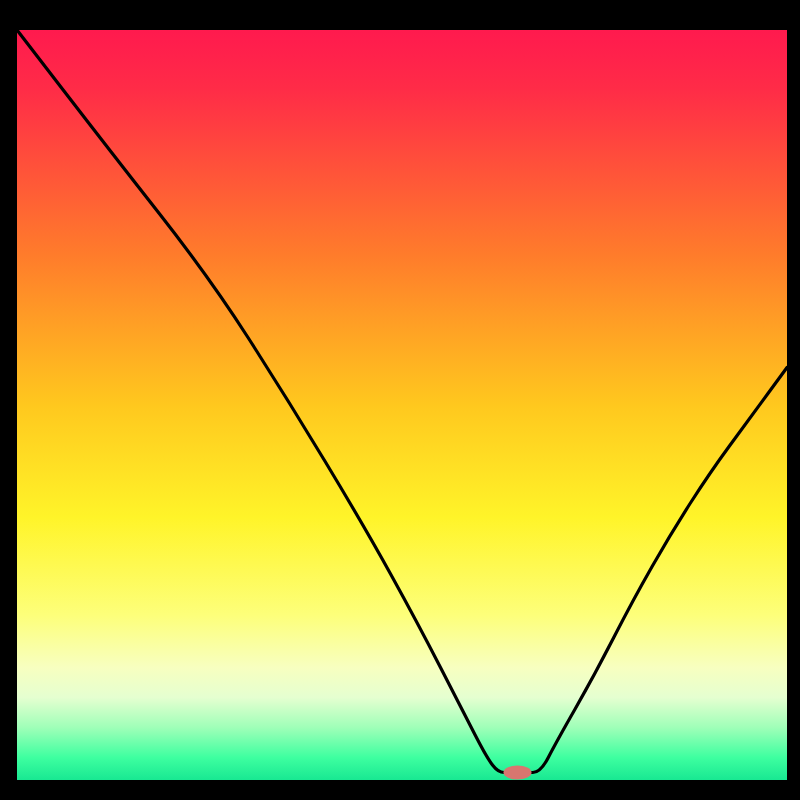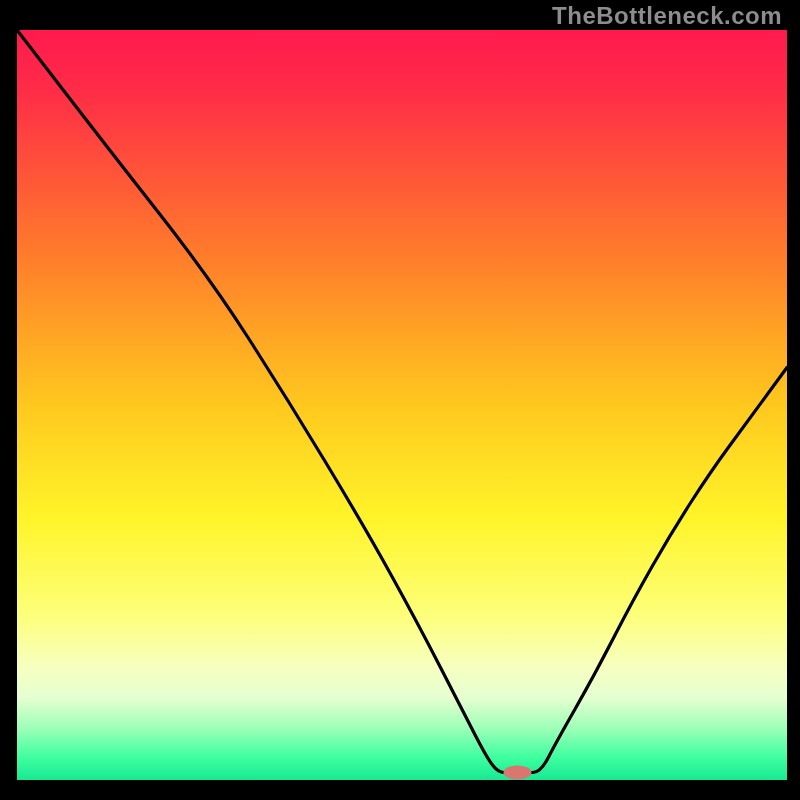--- a/index.html
+++ b/index.html
@@ -49,14 +49,13 @@
           <stop offset="89%" stop-color="#e5ffd0"></stop>
           <stop offset="93%" stop-color="#9fffb8"></stop>
           <stop offset="97%" stop-color="#3effa0"></stop>
           <stop offset="100%" stop-color="#18e892"></stop>
         </linearGradient>
     </defs>
     <rect id="plot-rect" fill="url(#bg-grad)" x="17" y="30" width="770" height="750"></rect>
     <path id="curve" fill="none" stroke="#000000" stroke-width="3.2" stroke-linejoin="round" stroke-linecap="round" d="M 17 30 Q 17 30 63.199999999999996 90 Q 109.39999999999999 150 159.45 213.74999999999997 Q 209.5 277.49999999999994 248 337.5 Q 286.5 397.5 325 461.25 Q 363.5 525 390.45000000000005 573.75 Q 417.40000000000003 622.5 440.5 667.5 Q 463.59999999999997 712.5 475.15 735 Q 486.7 757.5 492.475 765 Q 498.25 772.5 504.025 772.5 Q 509.8 772.5 517.5 772.5 Q 525.2 772.5 532.9000000000001 772.5 Q 540.6 772.5 548.3 757.5 Q 556 742.5 575.25 708.75 Q 594.5 675 613.75 637.5 Q 633 600 652.25 566.25 Q 671.5 532.5 690.75 502.5 Q 710 472.5 729.25 446.25 Q 748.5 420 767.75 393.75 T 787 367.49999999999994"></path>
     <ellipse id="marker" cx="517.5" cy="772.5" rx="14" ry="7" fill="#d8766f"></ellipse>
   </svg>
-  <div class="watermark">TheBottleneck.com</div>
 </div>
 
 </body></html>

